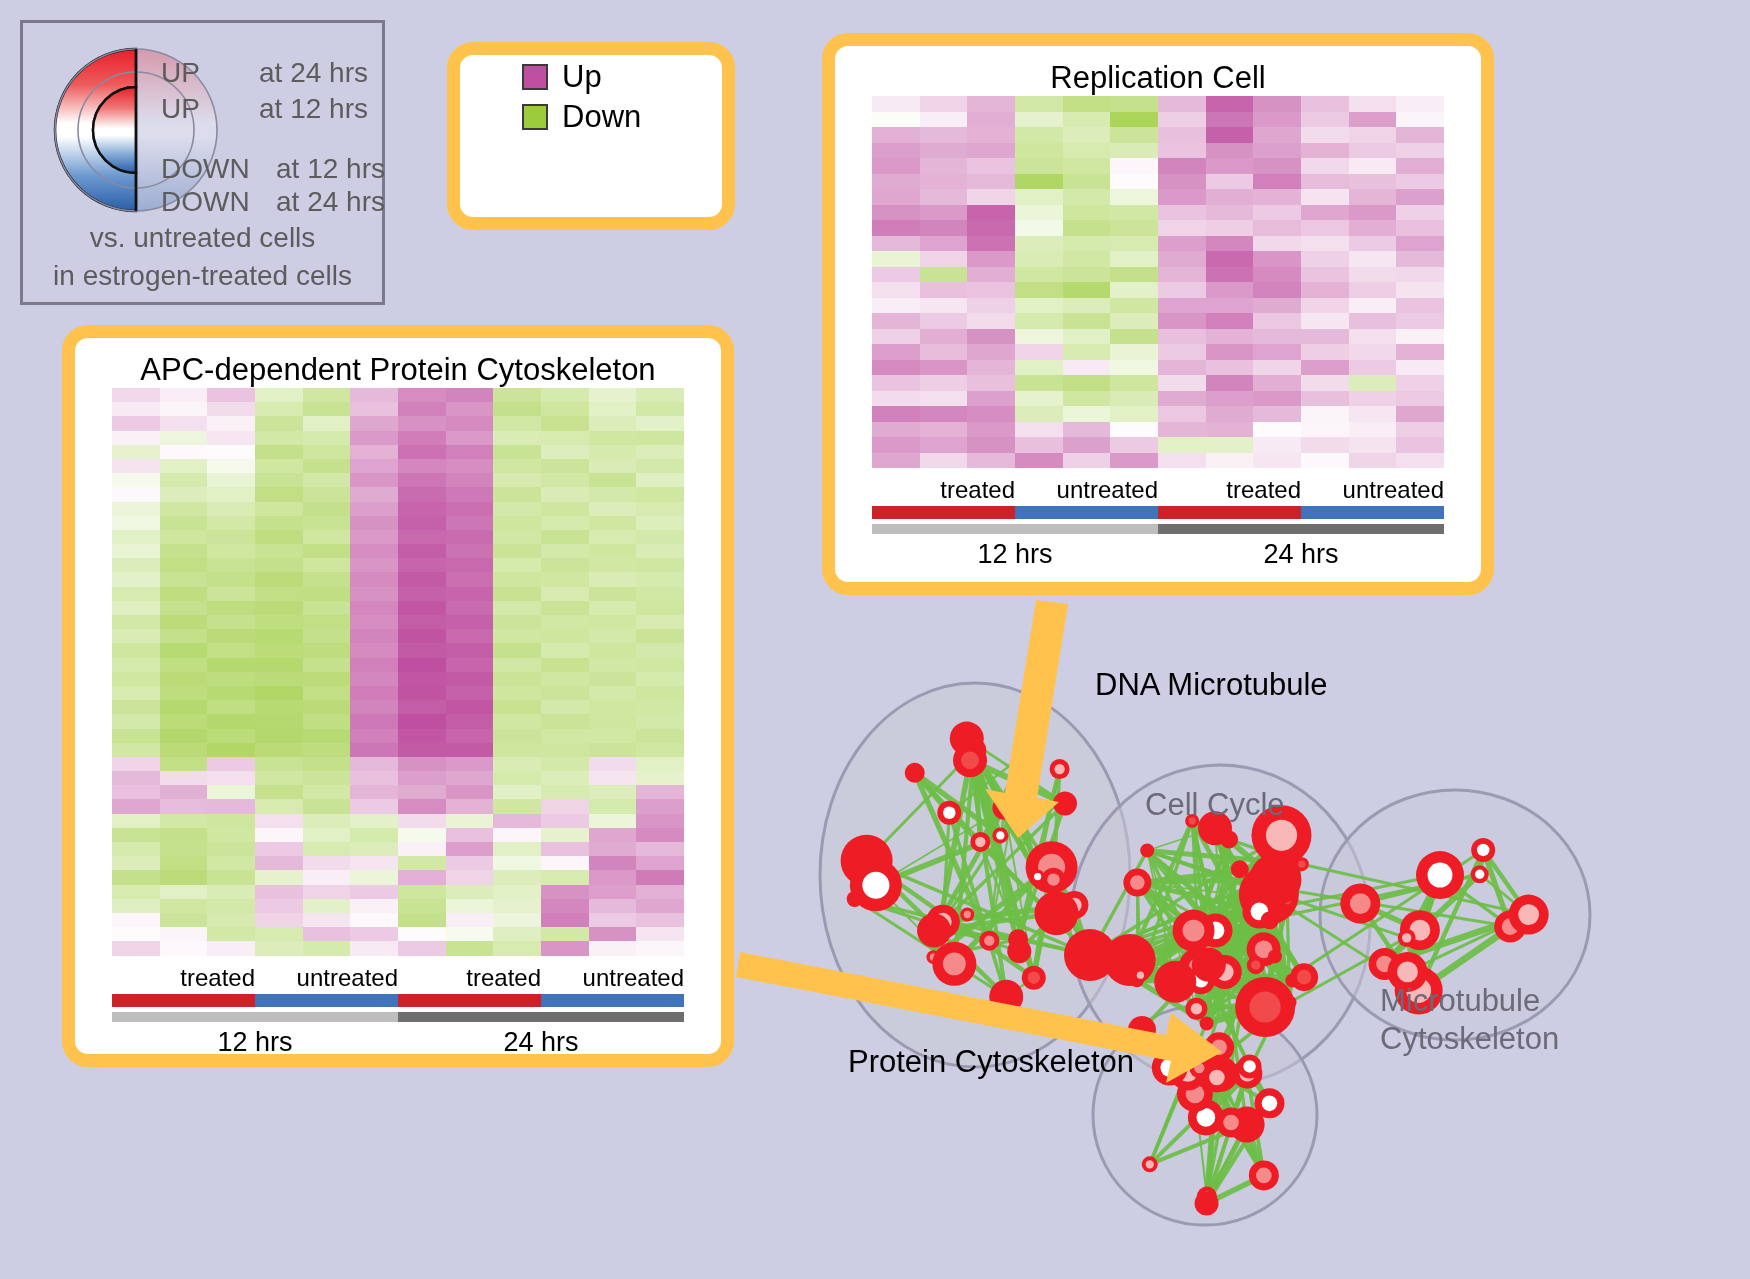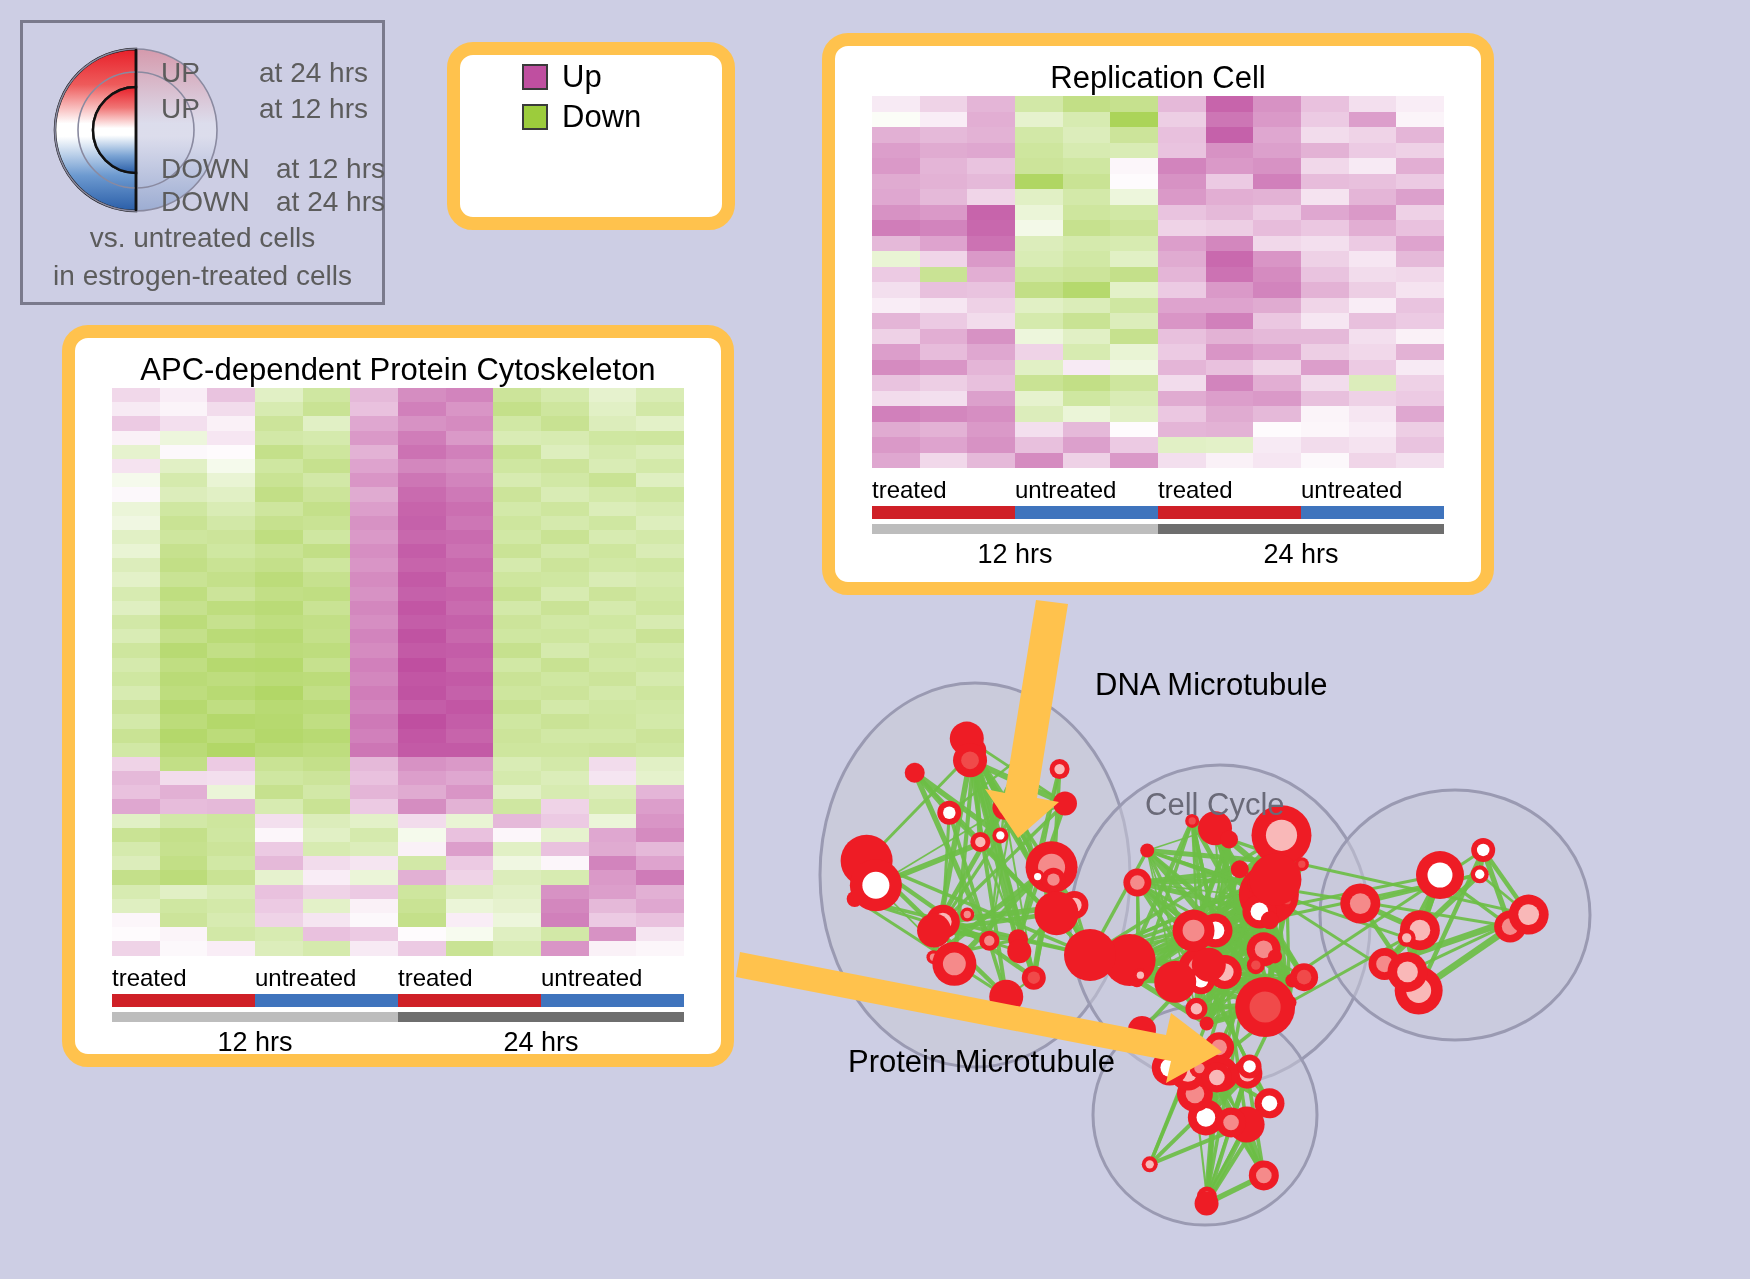--- a/index.html
+++ b/index.html
@@ -36,21 +36,21 @@
   
   #repfork{left:822px;top:33px;width:672px;height:562px;}
   #apc{left:62px;top:325px;width:672px;height:742px;}
 
   .ptitle{text-align:center;font-size:31px;color:#000;margin-top:14px;font-weight:400;}
 
   .hm{display:grid;margin:0 auto;}
   .hm div{width:100%;height:100%;}
 
   .grouprow{display:flex;margin:0 auto;}
-  .grouprow .g{flex:1;text-align:left;font-size:24px;color:#000;}
+  .grouprow .g{flex:1;text-align:right;font-size:24px;color:#000;}
   .barrow{display:flex;margin:0 auto;}
   .barrow .b{flex:1;height:13px;}
   .barrow2{display:flex;margin:0 auto;margin-top:5px;}
   .barrow2 .b2{flex:1;height:10px;}
   .timerow{display:flex;margin:0 auto;}
   .timerow .t{flex:1;text-align:center;font-size:27px;color:#000;margin-top:5px;}
 
   
   #network{position:absolute;left:790px;top:610px;width:960px;height:669px;}
   .netlabel{position:absolute;white-space:nowrap;}
@@ -1439,22 +1439,26 @@
         <circle cx="409.4033620780963" cy="458.0790202869474" r="5.2" fill="#f58a8a"></circle>
         <circle cx="426.8642860324931" cy="467.50705604513155" r="15" fill="#ee1c25"></circle>
         <circle cx="426.8642860324931" cy="467.50705604513155" r="7.800000000000001" fill="#f9b8b8"></circle>
         <circle cx="300" cy="345" r="26" fill="#ee1c25"></circle>
         <circle cx="352" cy="420" r="14" fill="#ee1c25"></circle>
       </g>
     </svg>
 
   <div class="netlabel" style="left:305px;top:57px;font-size:31px;color:#000;">DNA Microtubule</div>
   <div class="netlabel" style="left:355px;top:177px;font-size:31px;color:#6a6a78;">Cell Cycle</div>
+  <div class="netlabel" style="left:590px;top:372px;font-size:31px;color:#6a6a78;line-height:38px;">
+    <div>Microtubule</div>
+    <div>Cytoskeleton</div>
+  </div>
   <div class="netlabel" style="left:58px;top:432px;font-size:31px;color:#000;line-height:40px;">
-    <div>Protein Microtubule</div>
+    <div>Protein Cytoskeleton</div>
   </div>
 </div>
 
 <svg id="arrows" style="position:absolute;left:0;top:0;width:1750px;height:1279px;pointer-events:none;">
 
   <path d="M1036 600 L1005 793 L985 789 L1018 838 L1059 802 L1037 798 L1068 604 Z" fill="#ffc24d"></path>
 
   <path d="M740 952 L1166 1035 L1171 1013 L1222 1052 L1166 1083 L1171 1061 L736 977 Z" fill="#ffc24d"></path>
 </svg>
 

